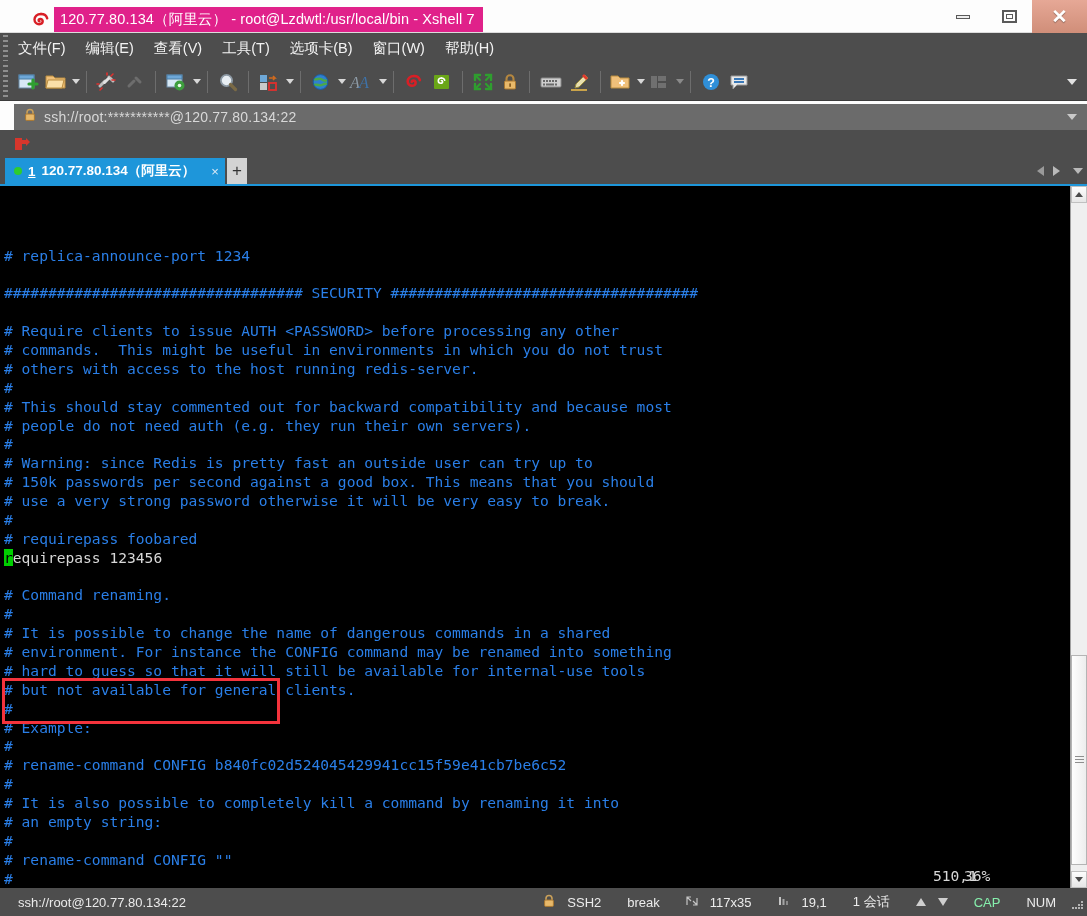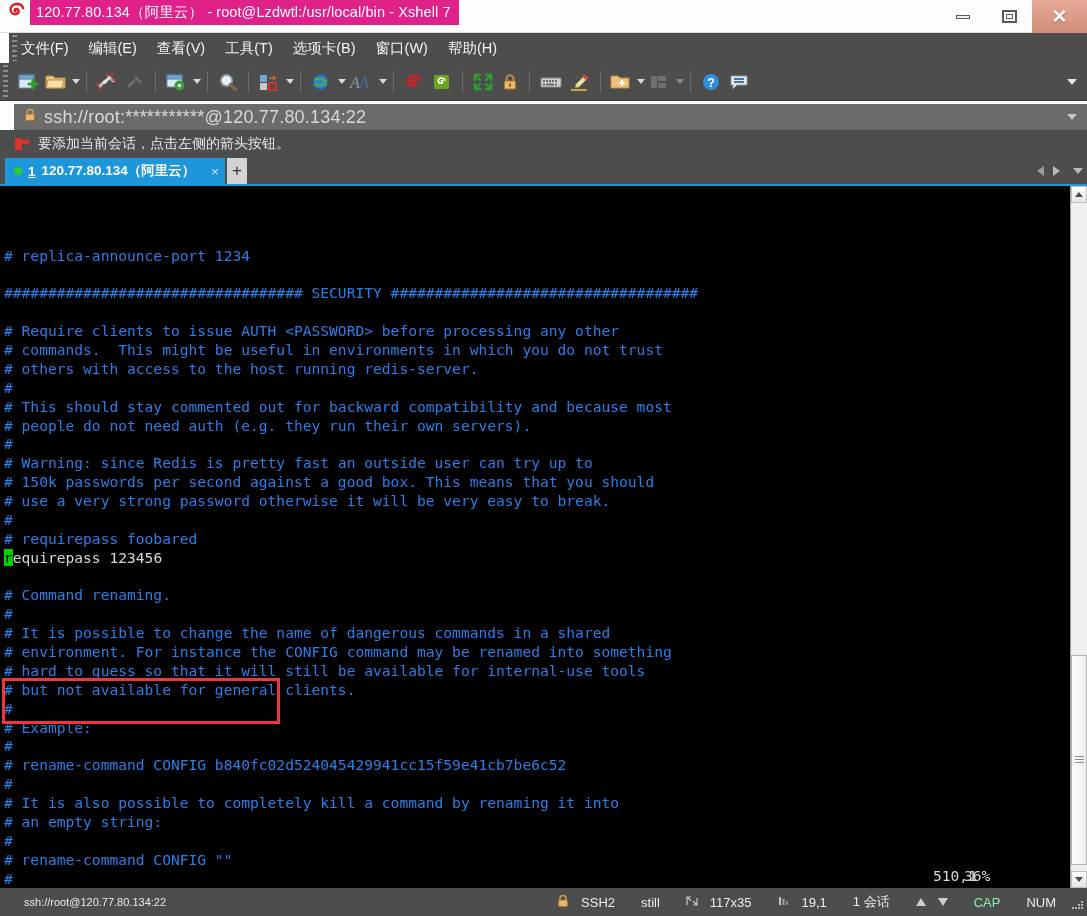--- a/index.html
+++ b/index.html
@@ -13,23 +13,24 @@
     position: relative;
     width: 1087px; height: 916px;
     background: #fdfdfd;
     display: flex; flex-direction: column;
   }
 
   
   .titlebar {
     height: 33px; flex: 0 0 33px;
     background: #fdfdfd;
-    display: flex; align-items: flex-start;
+    display: flex; align-items: flex-end;
     position: relative;
     border-bottom: 1px solid #dcdcdc;
+    padding-left: 24px;
   }
   .title-icon {
     width: 22px; height: 22px; margin-left: 6px; margin-right: 2px;
     display: flex; align-items: center; justify-content: center;
   }
   .title-text {
     background: #e0218a;
     color: #ffffff;
     font-size: 14.5px;
     padding: 2px 8px 3px 6px;
@@ -52,25 +53,24 @@
   .min-glyph { width: 14px; height: 4px; border: 1px solid #5a5a5a; background: #eee; }
   .restore-glyph { width: 15px; height: 13px; border: 2px solid #5a5a5a; position: relative; }
   .restore-glyph::after{ content:''; position:absolute; left:2px; top:2px; right:2px; bottom:2px; border:1px solid #5a5a5a;}
   .close-glyph { color: #ffffff; font-size: 19px; font-weight: bold; line-height: 1; text-shadow: 0 1px 1px rgba(0,0,0,.35); }
 
   
   .menubar {
     height: 30px; flex: 0 0 30px;
     background: #4d4d4d;
     display: flex; align-items: center;
-    padding-left: 2px;
+    padding-left: 8px;
     color: #f2f2f2;
     font-size: 14.5px;
     position: relative;
-    margin-left: 9px;
   }
   .menu-item { padding: 2px 10px; white-space: nowrap; }
   .dotgrip {
     position: absolute; left: 3px; top: 2px; bottom: 2px; width: 5px;
     background-image: repeating-linear-gradient(180deg,#8e8e8e 0 2px, transparent 2px 5px);
   }
 
   
   .toolbar {
     height: 38px; flex: 0 0 38px;
@@ -90,21 +90,21 @@
   
   .addressbar {
     height: 26px; flex: 0 0 26px;
     background: #6b6b6b;
     margin: 3px 0 0 14px;
     width: calc(100% - 14px);
     display: flex; align-items: center;
     position: relative;
   }
   .addr-lock { margin: 0 8px 0 10px; }
-  .addr-text { color: #d8d8d8; font-size: 18px; letter-spacing: .2px; }
+  .addr-text { color: #d8d8d8; font-size: 14px; letter-spacing: .2px; }
   .addr-caret { position:absolute; right:10px; width:0;height:0;
     border-left:5px solid transparent;border-right:5px solid transparent;border-top:6px solid #c9c9c9;}
 
   
   .hintbar {
     height: 28px; flex: 0 0 28px;
     background: #4d4d4d;
     display: flex; align-items: center;
     padding-left: 14px;
     color: #e4e4e4; font-size: 14px;
@@ -198,21 +198,21 @@
     background-image: repeating-linear-gradient(180deg,#8e8e8e 0 1px, transparent 1px 3px);}
 
   
   .statusbar {
     height: 28px; flex: 0 0 28px;
     background: #4d4d4d;
     display: flex; align-items: center;
     color: #ececec; font-size: 13px;
     position: relative;
   }
-  .sb-left { margin-left: 24px; color: #eaeaea; font-size: 11px; }
+  .sb-left { margin-left: 18px; color: #eaeaea; font-size: 13px; }
   .sb-cell { display: flex; align-items: center; gap: 12px; white-space: nowrap; }
   .sb-right { position: absolute; right: 0; top: 0; bottom: 0; display: flex; align-items: center; gap: 0; }
   .sb-right > .sb-cell { padding: 0 13px; }
   .sb-dim { color: #86efac; }
   .sb-resize { width: 14px; height: 14px; margin-right: 4px; position: relative; }
   .sb-resize i { position:absolute; width:2px;height:2px;background:#b5b5b5; }
   .arrow-up { width:0;height:0;border-left:5px solid transparent;border-right:5px solid transparent;border-bottom:8px solid #cfcfcf;}
   .arrow-dn { width:0;height:0;border-left:5px solid transparent;border-right:5px solid transparent;border-top:8px solid #cfcfcf;}
 </style>
 </head>
@@ -432,21 +432,20 @@
     <span class="addr-caret"></span>
   </div>
 
   <div class="hintbar">
     <span class="hint-arrow">
       <svg width="16" height="15" viewBox="0 0 16 15">
         <path d="M1 1h7v12H1z" fill="#d8362c"></path>
         <path d="M8 3h4v-2l4 4-4 4V7H8z" fill="#d8362c"></path>
       </svg>
     </span>
-    <span>要添加当前会话，点击左侧的箭头按钮。</span>
   </div>
 
   <div class="tabbar">
     <div class="tab">
       <span class="tab-dot"></span>
       <span class="tab-num">1</span>
       <span>120.77.80.134（阿里云）</span>
       <span class="tab-close">×</span>
     </div>
     <div class="tab-add">+</div>
@@ -489,21 +488,21 @@
     <div class="sb-right">
       <span class="sb-cell">
         <span>
           <svg width="12" height="14" viewBox="0 0 12 14">
             <path d="M3 6V4.5a3 3 0 016 0V6" fill="none" stroke="#c9a05a" stroke-width="1.6"></path>
             <rect x="1.6" y="6" width="8.8" height="6.4" rx="1" fill="#e8b96a" stroke="#a9772f"></rect>
           </svg>
         </span>
         <span>SSH2</span>
       </span>
-      <span class="sb-cell">still</span>
+      <span class="sb-cell">break</span>
       <span class="sb-cell">
         <span>
           <svg width="12" height="12" viewBox="0 0 12 12">
             <path d="M1 10V2h4M1 2l4 4M11 3v7H7M11 10l-4-4" fill="none" stroke="#c5c5c5" stroke-width="1.2"></path>
           </svg>
         </span>
         <span>117x35</span>
       </span>
       <span class="sb-cell">
         <span>

